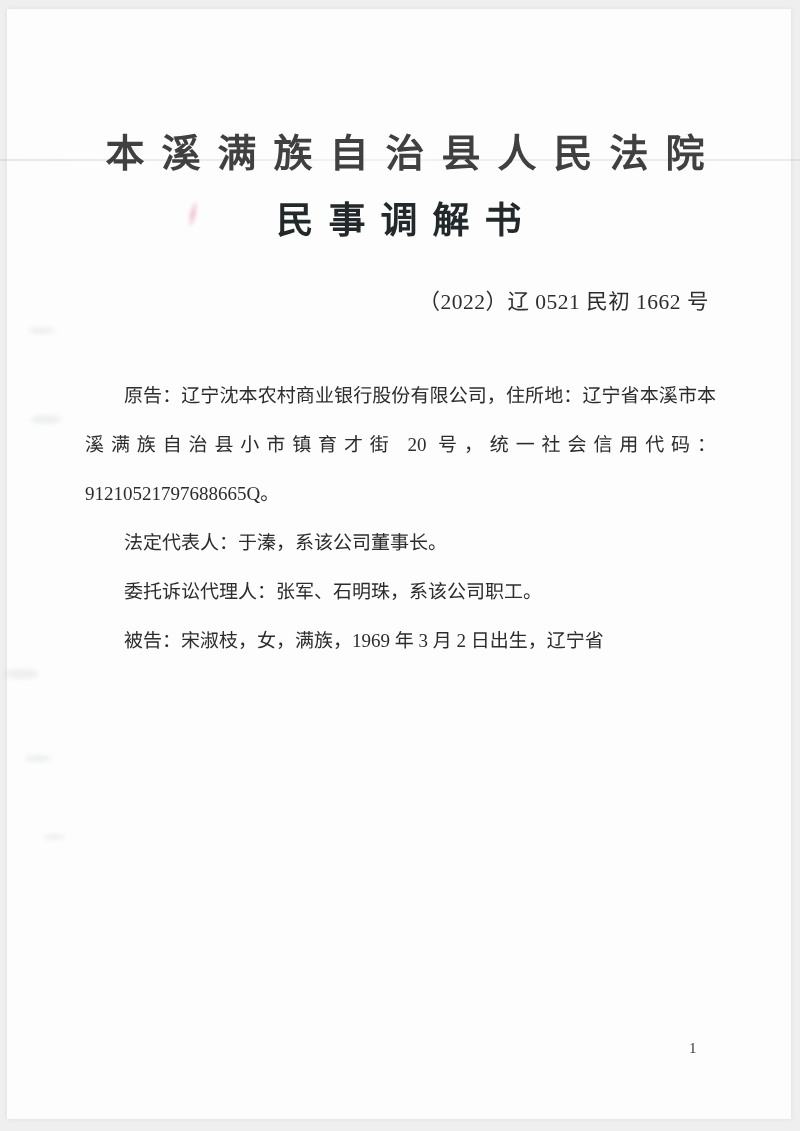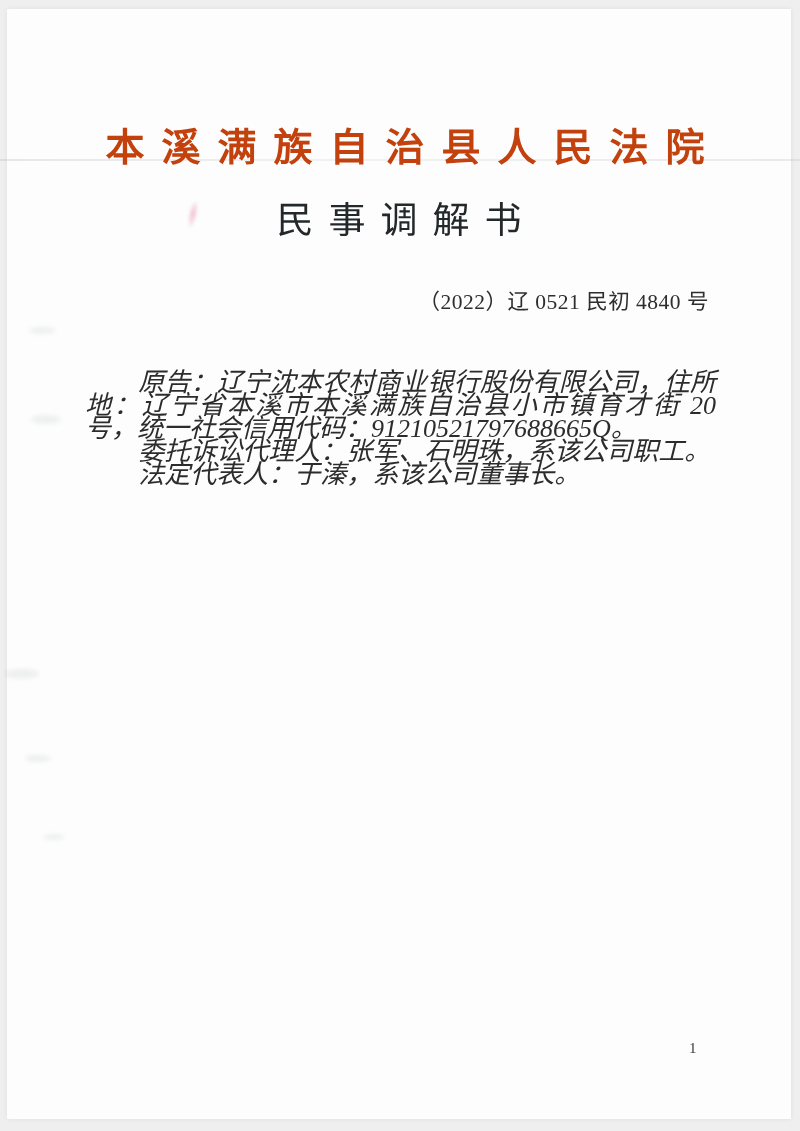--- a/index.html
+++ b/index.html
@@ -59,69 +59,68 @@
   .smudge.s1 { left: 22px; top: 318px; width: 26px; height: 7px; }
   .smudge.s2 { left: 24px; top: 406px; width: 30px; height: 9px; }
   .smudge.s3 { left: -2px; top: 660px; width: 34px; height: 10px; }
   .smudge.s4 { left: 18px; top: 746px; width: 26px; height: 7px; }
   .smudge.s5 { left: 36px; top: 825px; width: 22px; height: 6px; }
   .smudge.s6 { left: 120px; top: 138px; width: 14px; height: 5px; }
 
   
   .court-name {
     position: absolute;
-    top: 116px;
+    top: 122px;
     left: 0;
     right: 0;
     margin: 0;
     text-align: center;
     font-size: 39px;
     line-height: 46px;
     font-weight: 600;
     letter-spacing: 17px;
     padding-left: 29px; 
-    color: #c2410c;
+    color: #404040;
     white-space: nowrap;
   }
   .doc-title {
     position: absolute;
     top: 190px;
     left: 0;
     right: 0;
     margin: 0;
     text-align: center;
     font-size: 37px;
     line-height: 44px;
-    font-weight: 400;
+    font-weight: 700;
     letter-spacing: 15px;
     padding-left: 15px;
     color: #23292a;
     white-space: nowrap;
   }
   .case-number {
     position: absolute;
     top: 279px;
     right: 82px;
     font-size: 21.5px;
     line-height: 28px;
     color: #2d2d2d;
     letter-spacing: 0.5px;
     white-space: nowrap;
   }
   .body-text {
     position: absolute;
     top: 362px;
     left: 78px;
     width: 631px;
-    font-size: 26px;
-    line-height: 23px;
+    font-size: 19px;
+    line-height: 49px;
     color: #2c2c2c;
     text-align: justify;
     text-justify: inter-character;
-    font-style: italic;
   }
   .body-text p {
     margin: 0;
     text-indent: 2.05em;
   }
   .page-number {
     position: absolute;
     top: 1031px;
     left: 682px;
     font-size: 15px;
@@ -139,23 +138,24 @@
   <div class="smudge s2"></div>
   <div class="smudge s3"></div>
   <div class="smudge s4"></div>
   <div class="smudge s5"></div>
   <div class="smudge s6"></div>
 
   <h1 class="court-name">本溪满族自治县人民法院</h1>
 
   <h2 class="doc-title">民事调解书</h2>
 
-  <div class="case-number">（2022）辽 0521 民初 4840 号</div>
+  <div class="case-number">（2022）辽 0521 民初 1662 号</div>
 
   <div class="body-text">
     <p>原告：辽宁沈本农村商业银行股份有限公司，住所地：辽宁省本溪市本溪满族自治县小市镇育才街 20 号，统一社会信用代码：91210521797688665Q。</p>
+    <p>法定代表人：于溱，系该公司董事长。</p>
     <p>委托诉讼代理人：张军、石明珠，系该公司职工。</p>
-    <p>法定代表人：于溱，系该公司董事长。</p>
+    <p>被告：宋淑枝，女，满族，1969 年 3 月 2 日出生，辽宁省</p>
   </div>
 
   <div class="page-number">1</div>
 
 </div>
 
 </body></html>

